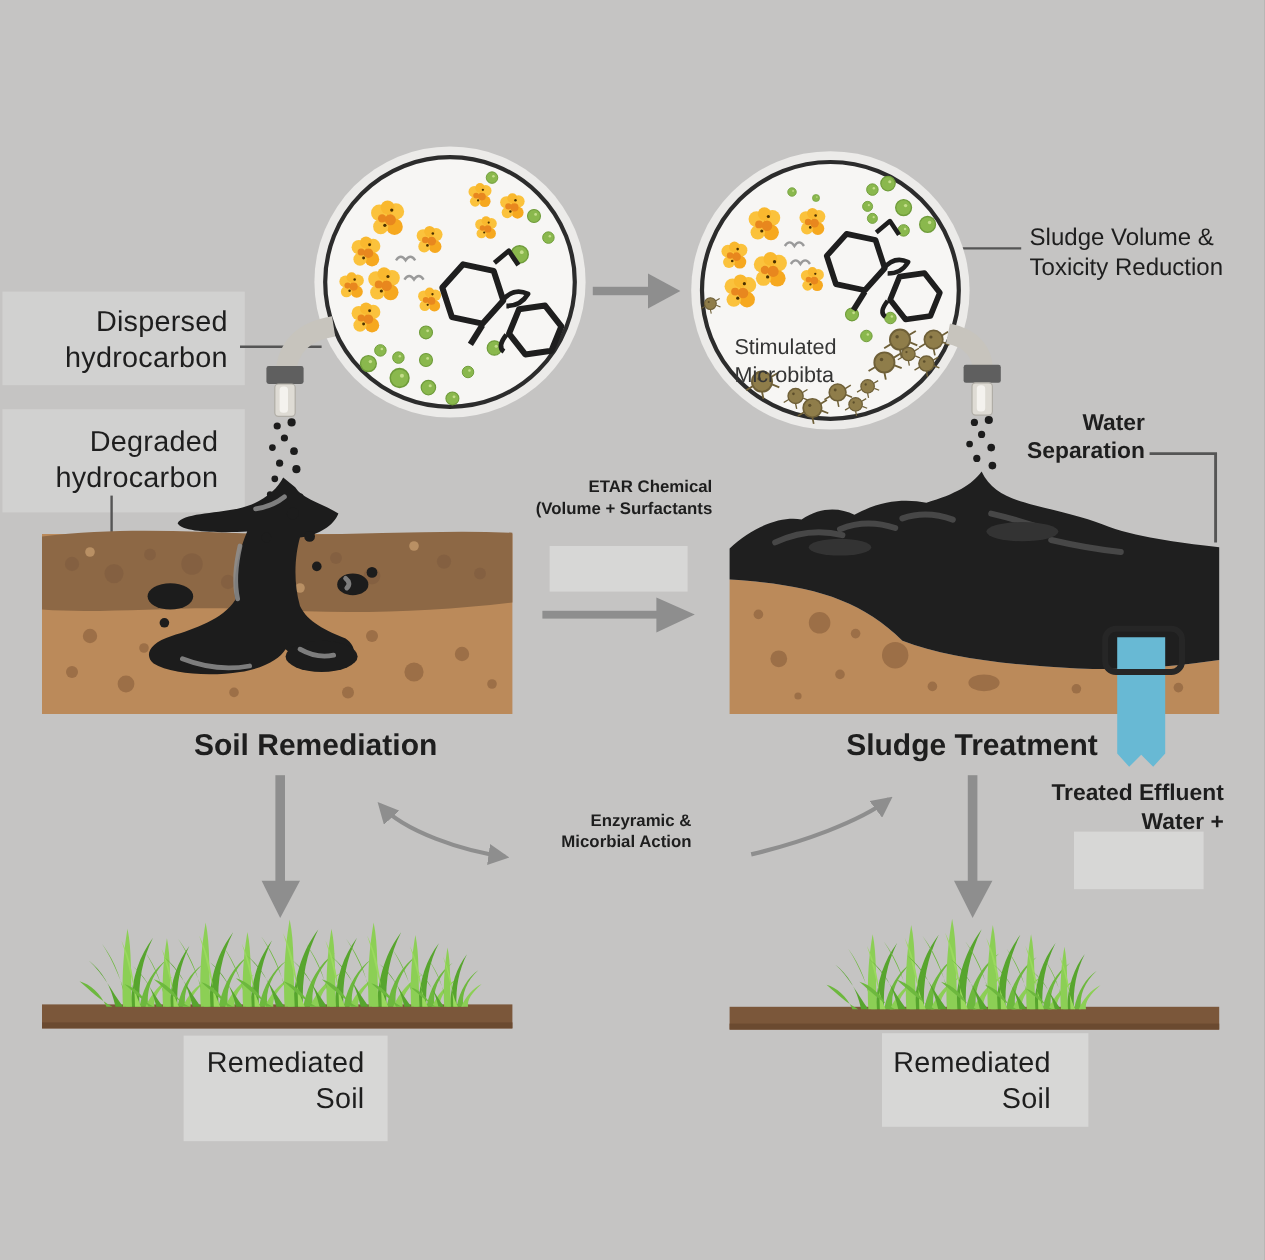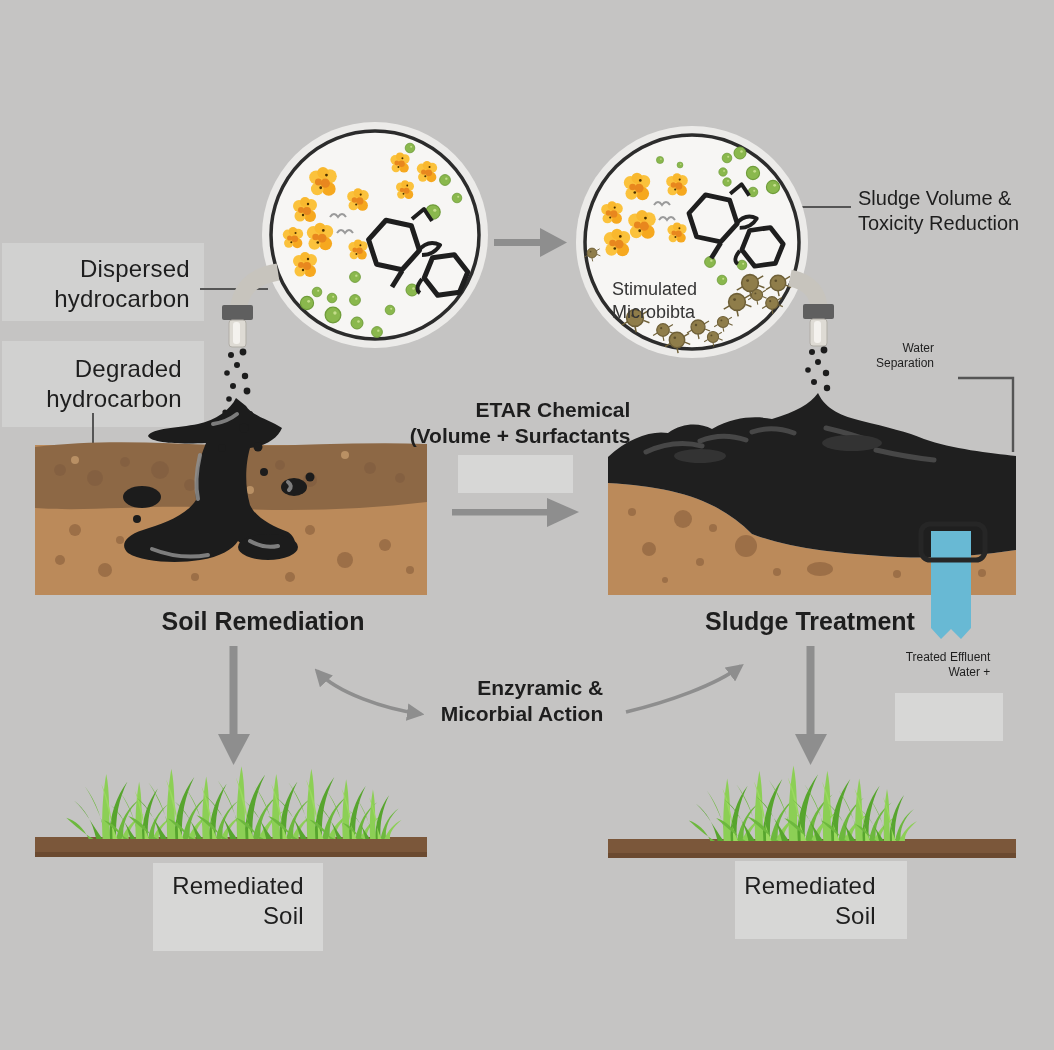--- a/index.html
+++ b/index.html
@@ -8,22 +8,22 @@
     background:#c5c4c3;font-family:"Liberation Sans",sans-serif;
   }
   .art{position:absolute;left:0;top:0;}
   .lbl{
     position:absolute;color:#1e1e1e;text-align:right;line-height:1.25;
     white-space:nowrap;transform:translateX(-50%);
   }
   .lbl.left{transform:none;text-align:left;}
   .big{font-size:24px;font-weight:500;letter-spacing:.2px;}
   .t20{font-size:20px;font-weight:500;}
-  .t19{font-size:12px;font-weight:400;}
-  .t21b{font-size:21px;font-weight:700;}
+  .t19{font-size:19px;font-weight:700;}
+  .t21b{font-size:14px;font-weight:700;}
   .t25b{font-size:25px;font-weight:700;}
   .t18{font-size:18px;font-weight:500;color:#353535;}
   .lightbox{position:absolute;background:rgba(255,255,255,0.22);}
   .lightbox.strong{background:rgba(255,255,255,0.32);}
 </style>
 </head>
 <body>
 
 <div class="stage">
 

